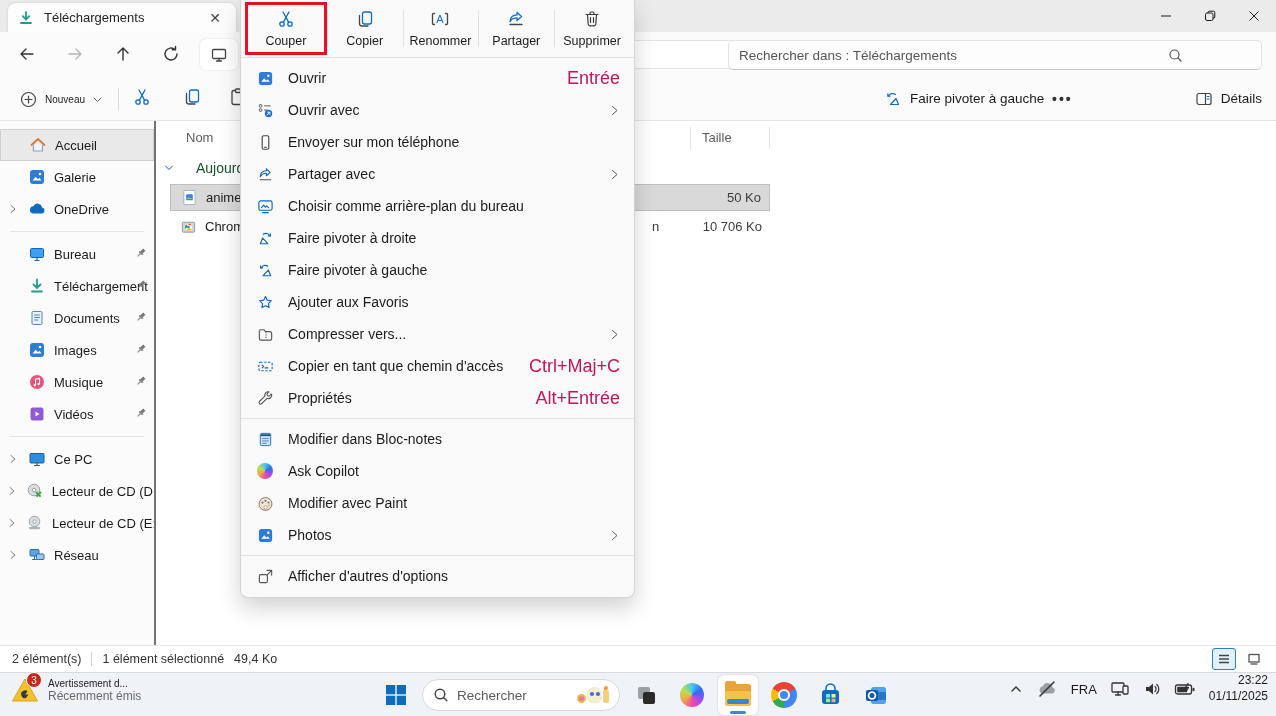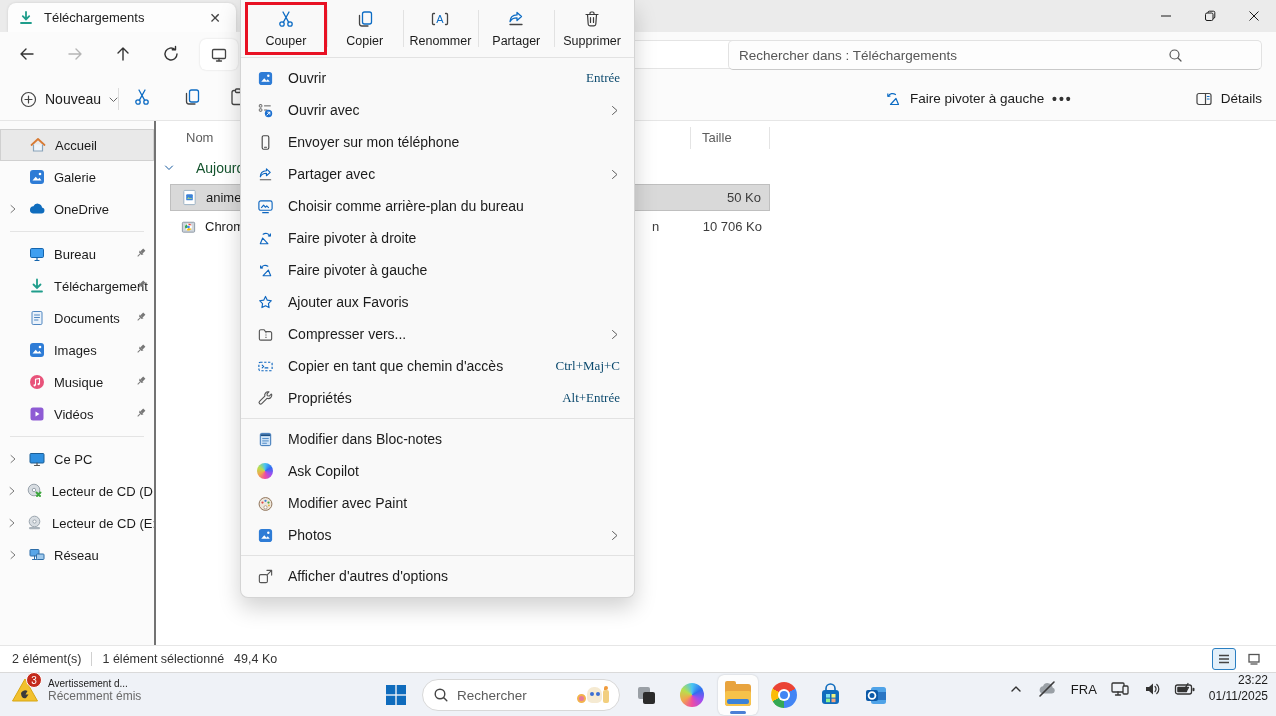--- a/index.html
+++ b/index.html
@@ -29,21 +29,21 @@
   .addr-rest { position:absolute; left:560px; top:8px; width:230px; height:29px; background:#fff;
                border:1px solid #e4e4e4; border-radius:5px; }
   .searchbox { position:absolute; right:14px; top:8px; width:534px; height:30px; background:#fdfdfd;
                border:1px solid #e2e2e2; border-bottom-color:#c9c9c9; border-radius:5px;
                display:flex; align-items:center; padding:0 10px; gap:8px; }
   .searchbox span { flex:1 1 auto; font-size:13.5px; color:#565656; }
 
   .commandbar { position:absolute; left:0; top:76px; right:0; height:45px; background:#fbfbfb;
                 border-bottom:1px solid #e6e6e6; }
   .cb-new { position:absolute; left:10px; top:8px; height:30px; display:flex; align-items:center;
-            gap:8px; padding:0 10px; border-radius:5px; font-size:14px; color:#1b1b1b; }
+            gap:8px; padding:0 10px; border-radius:5px; font-size:10px; color:#1b1b1b; }
   .cb-sep { position:absolute; left:118px; top:12px; width:1px; height:22px; background:#dcdcdc; }
   .cb-ic { position:absolute; top:11px; }
   .cb-right { position:absolute; top:0; height:45px; display:flex; align-items:center; gap:8px;
               font-size:13.5px; color:#1b1b1b; }
   .cb-lbl { white-space:nowrap; }
   .dots { letter-spacing:2px; font-weight:bold; color:#333; font-size:14px; }
 
   
   .content { position:absolute; left:0; top:121px; right:0; bottom:27px; display:flex; }
   .sidebar { width:156px; border-right:2px solid #737373; padding-top:8px; position:relative; background:#fbfbfb; }
@@ -82,21 +82,21 @@
   .ctx-tb-btn { flex:1 1 0; display:flex; flex-direction:column; align-items:center; justify-content:center;
                 gap:5px; font-size:12.5px; color:#1b1b1b; position:relative; }
   .ctx-tb-btn + .ctx-tb-btn::before { content:""; position:absolute; left:0; top:8px; bottom:8px;
                 width:1px; background:#e2e2e2; }
   .ctx-tb-btn.marked { border:3px solid #e81123; }
   .ctx-hr { height:1px; background:#e2e2e2; }
   .ctx-list { padding:4px 0 5px; }
   .mi-row { height:32px; display:flex; align-items:center; gap:13px; padding:0 14px; font-size:14px; }
   .mi-ic { width:20px; display:flex; justify-content:center; }
   .mi-lbl { white-space:nowrap; }
-  .mi-end { margin-left:auto; font-size:13px; color:#0c4a6e;font-family:Liberation Serif, serif; }
+  .mi-end { margin-left:auto; font-size:18px; color:#be185d; }
   .copilot-dot { width:16px; height:16px; border-radius:50%;
                  background:conic-gradient(#49c5f2,#2f6ef0,#a04df0,#f04da0,#f0a64d,#b8e04d,#49c5f2); }
 
   
   .taskbar { position:absolute; left:0; bottom:0; width:1276px; height:44px; background:#eff2f7;
              border-top:1px solid #dadada; z-index:100; }
   .notif { position:absolute; left:10px; top:3px; display:flex; align-items:center; gap:8px; }
   .notif-badge { position:absolute; left:16px; top:-4px; width:16px; height:16px; background:#c42b1c;
                  border-radius:50%; color:#fff; font-size:10px; display:flex; align-items:center;
                  justify-content:center; border:1px solid #fff; }

